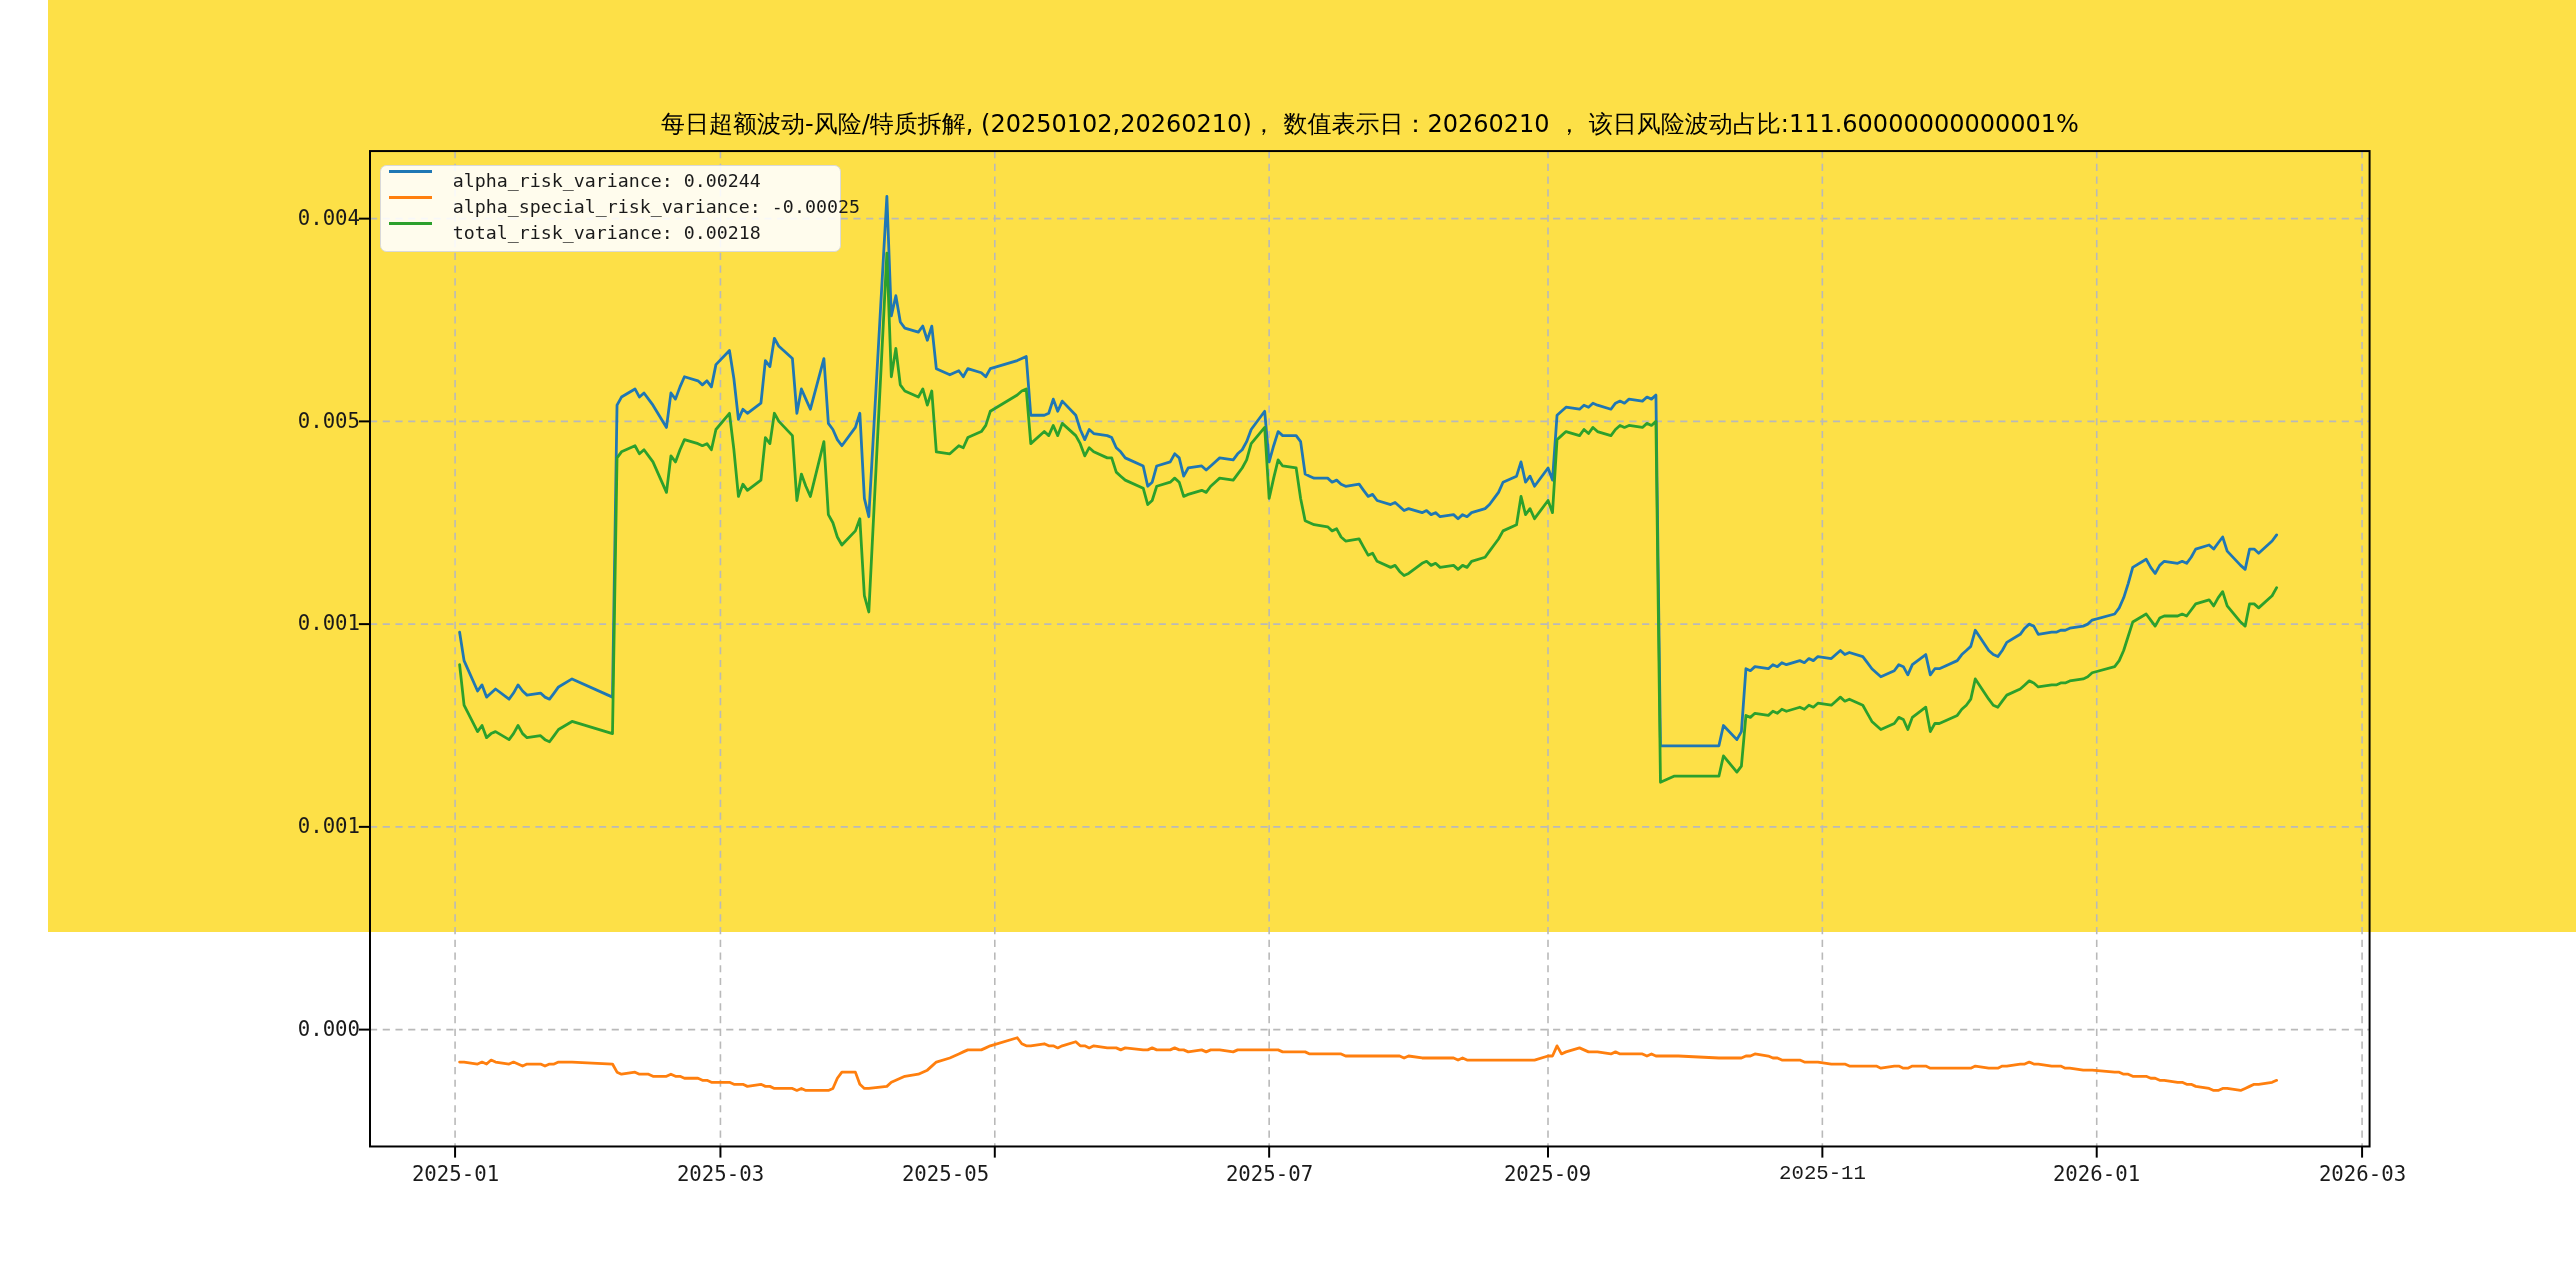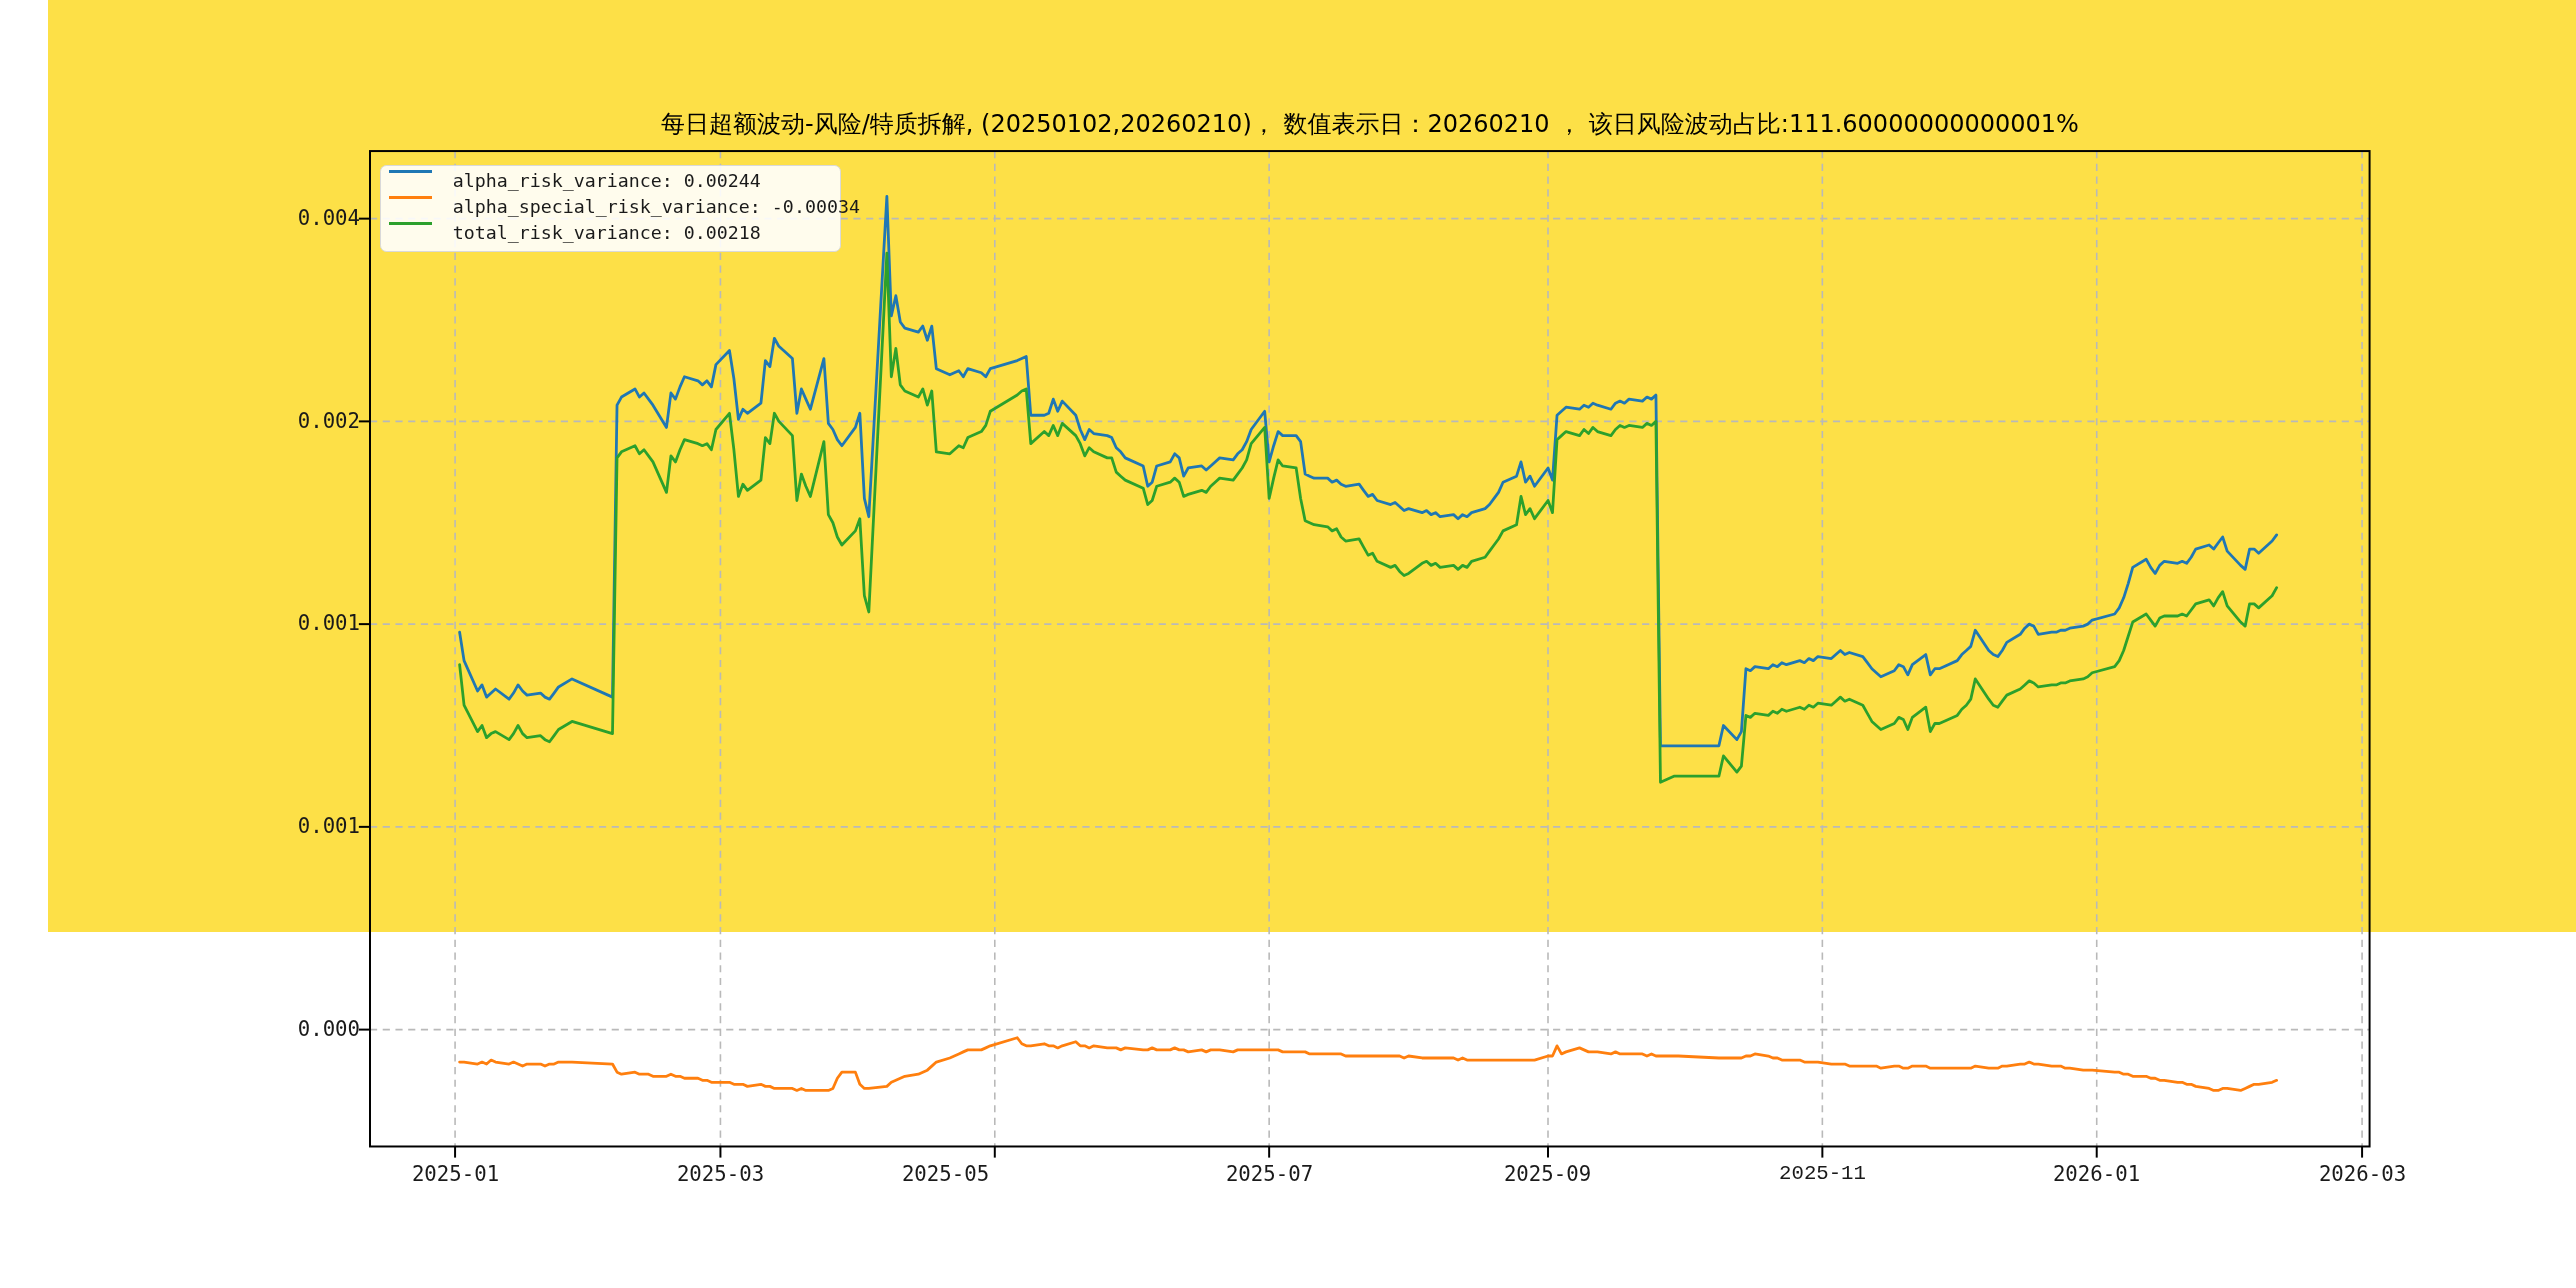--- a/index.html
+++ b/index.html
@@ -73,32 +73,32 @@
       <div class="tick-label x-tick" style="left: 593px;">2025-03</div>
       <div class="tick-label x-tick" style="left: 818px;">2025-05</div>
       <div class="tick-label x-tick" style="left: 1142px;">2025-07</div>
       <div class="tick-label x-tick" style="left: 1420px;">2025-09</div>
       <div class="tick-label x-tick" style="left: 1695px; font-family: Liberation Mono, monospace;">2025-11</div>
       <div class="tick-label x-tick" style="left: 1969px;">2026-01</div>
       <div class="tick-label x-tick" style="left: 2235px;">2026-03</div>
       <div class="tick-label y-tick" style="top: 1017px;">0.000</div>
       <div class="tick-label y-tick" style="top: 814px;">0.001</div>
       <div class="tick-label y-tick" style="top: 611px;">0.001</div>
-      <div class="tick-label y-tick" style="top: 409px;">0.002</div>
+      <div class="tick-label y-tick" style="top: 409px;">0.005</div>
       <div class="tick-label y-tick" style="top: 206px;">0.004</div>
     </div>
 
   <div class="legend">
     <div class="legend-row">
       <span class="legend-swatch" style="background: rgb(31, 119, 180);"></span>
       <span class="legend-label">alpha_risk_variance: 0.00244</span>
     </div>
     <div class="legend-row">
       <span class="legend-swatch" style="background: rgb(255, 127, 14);"></span>
-      <span class="legend-label">alpha_special_risk_variance: -0.00034</span>
+      <span class="legend-label">alpha_special_risk_variance: -0.00025</span>
     </div>
     <div class="legend-row">
       <span class="legend-swatch" style="background: rgb(44, 160, 44);"></span>
       <span class="legend-label">total_risk_variance: 0.00218</span>
     </div>
   </div>
 </div>
 
 
 </body></html>

